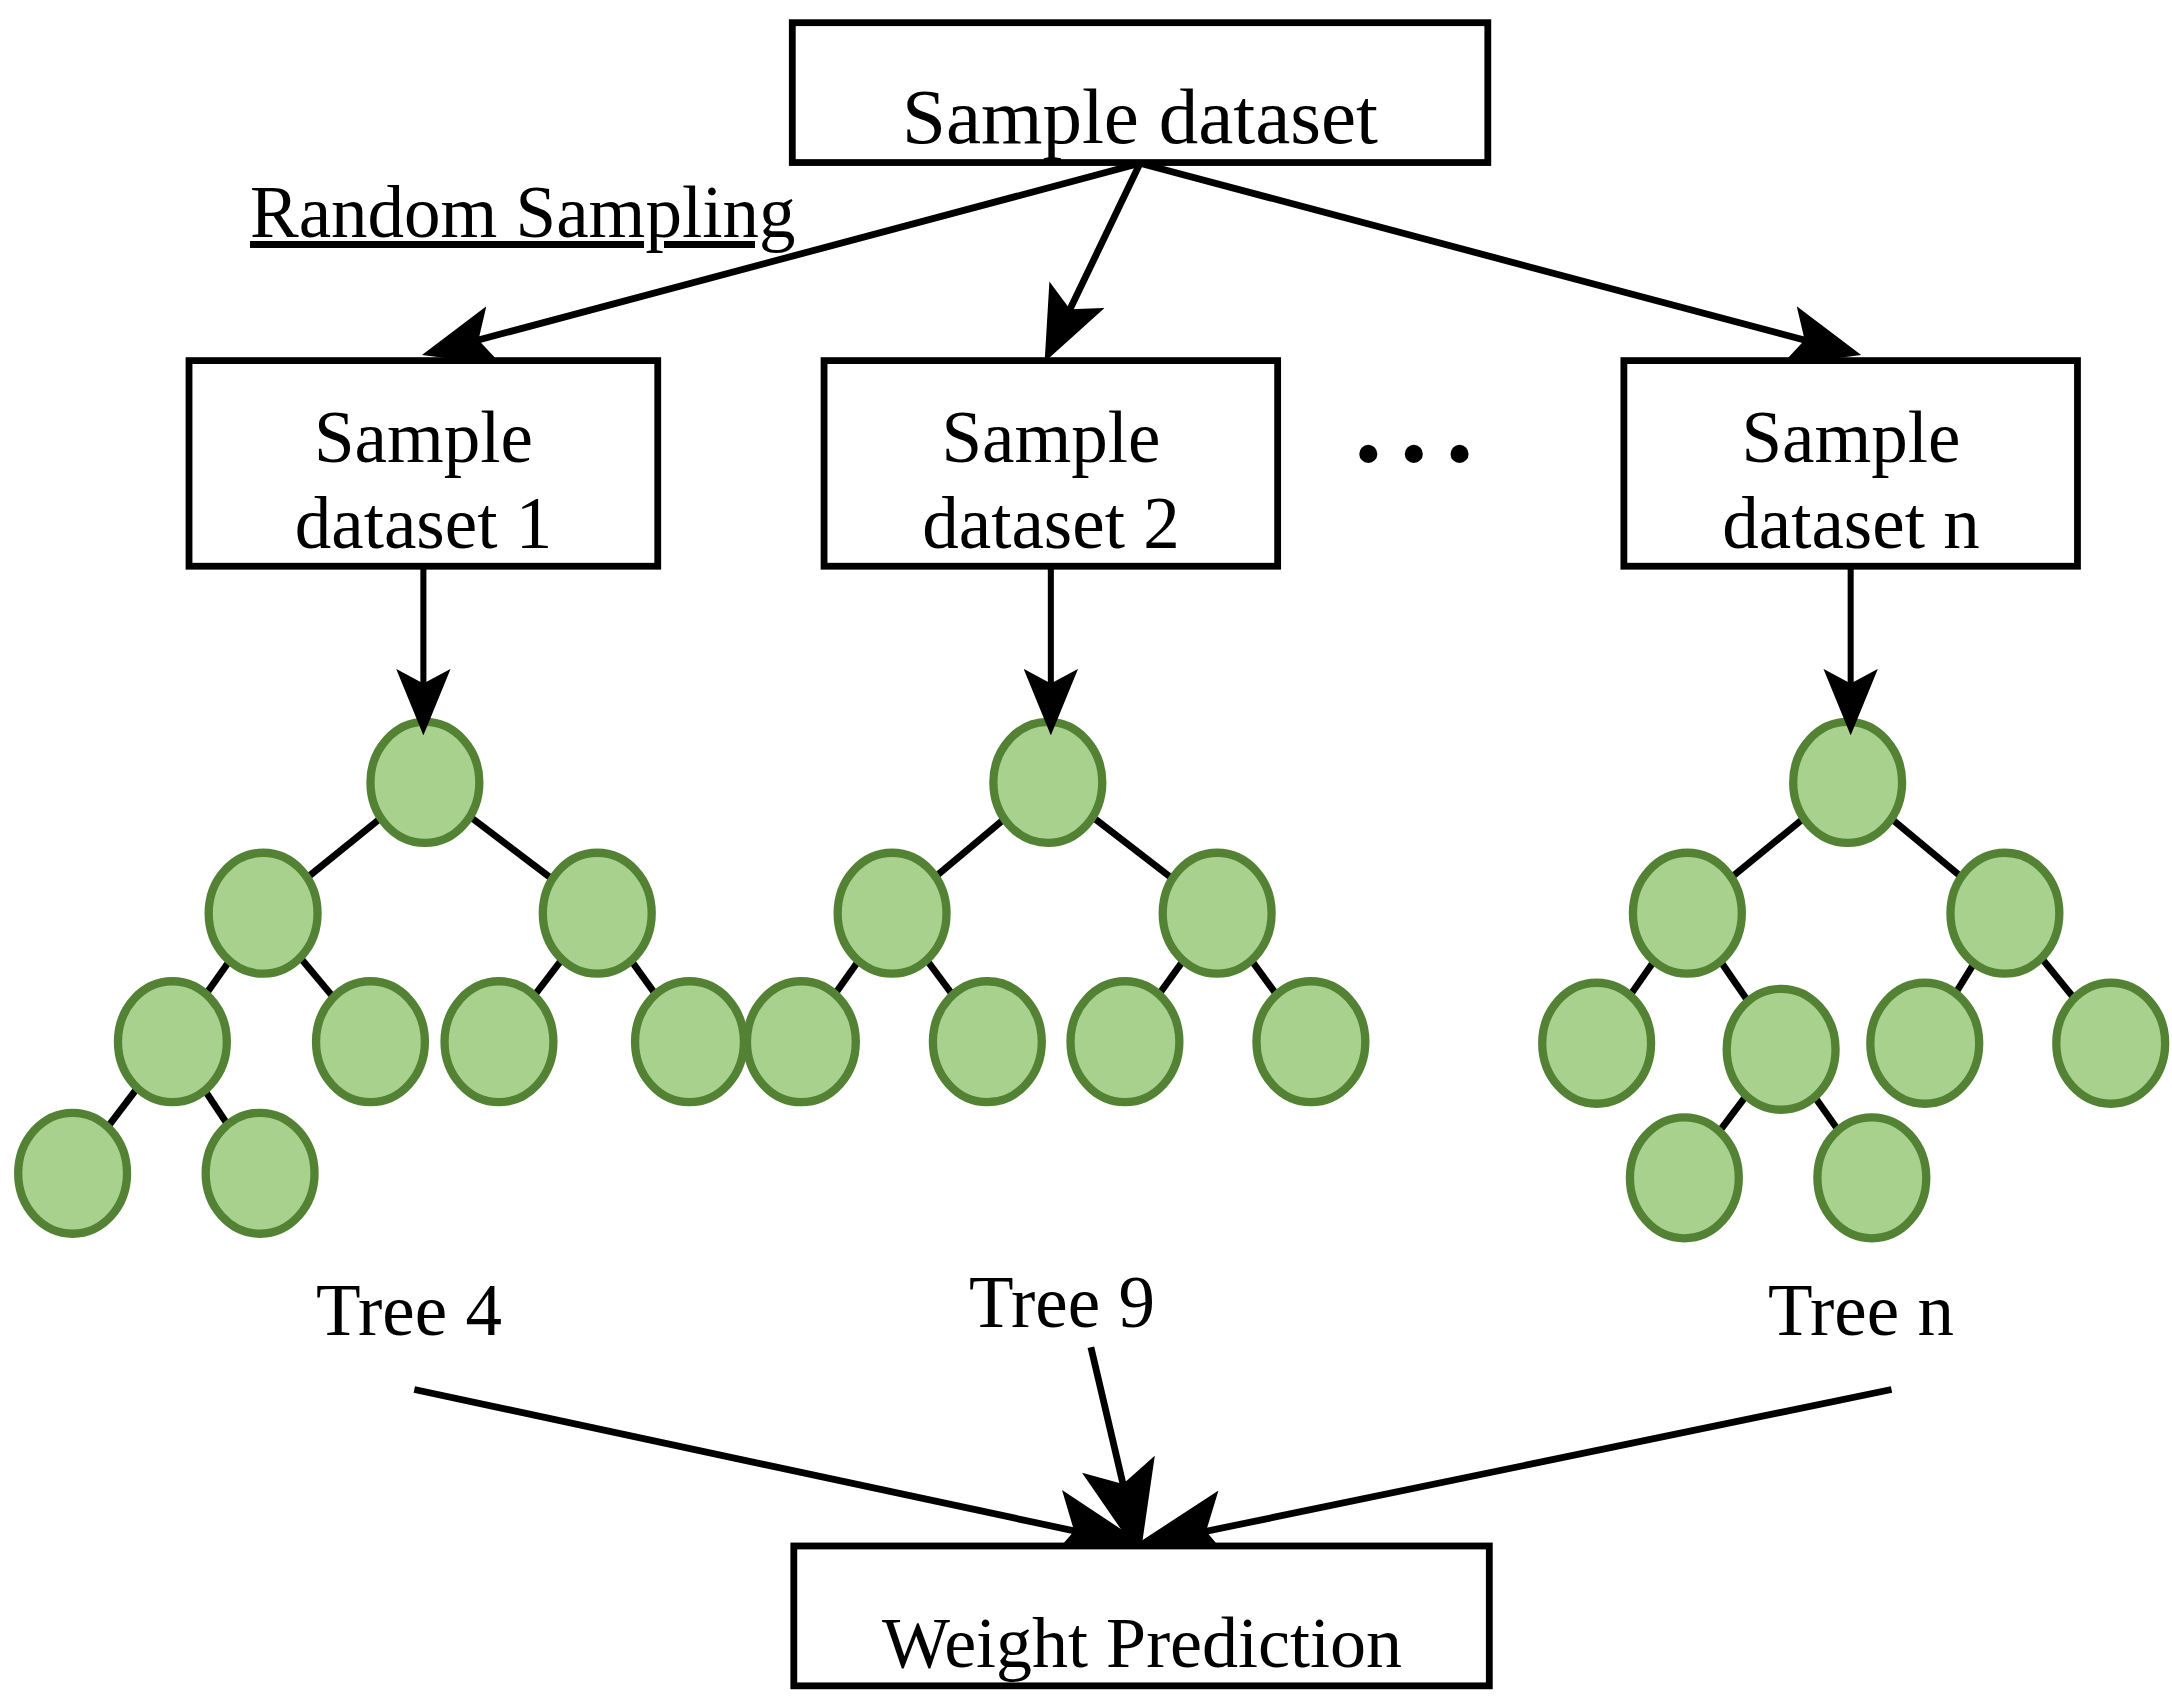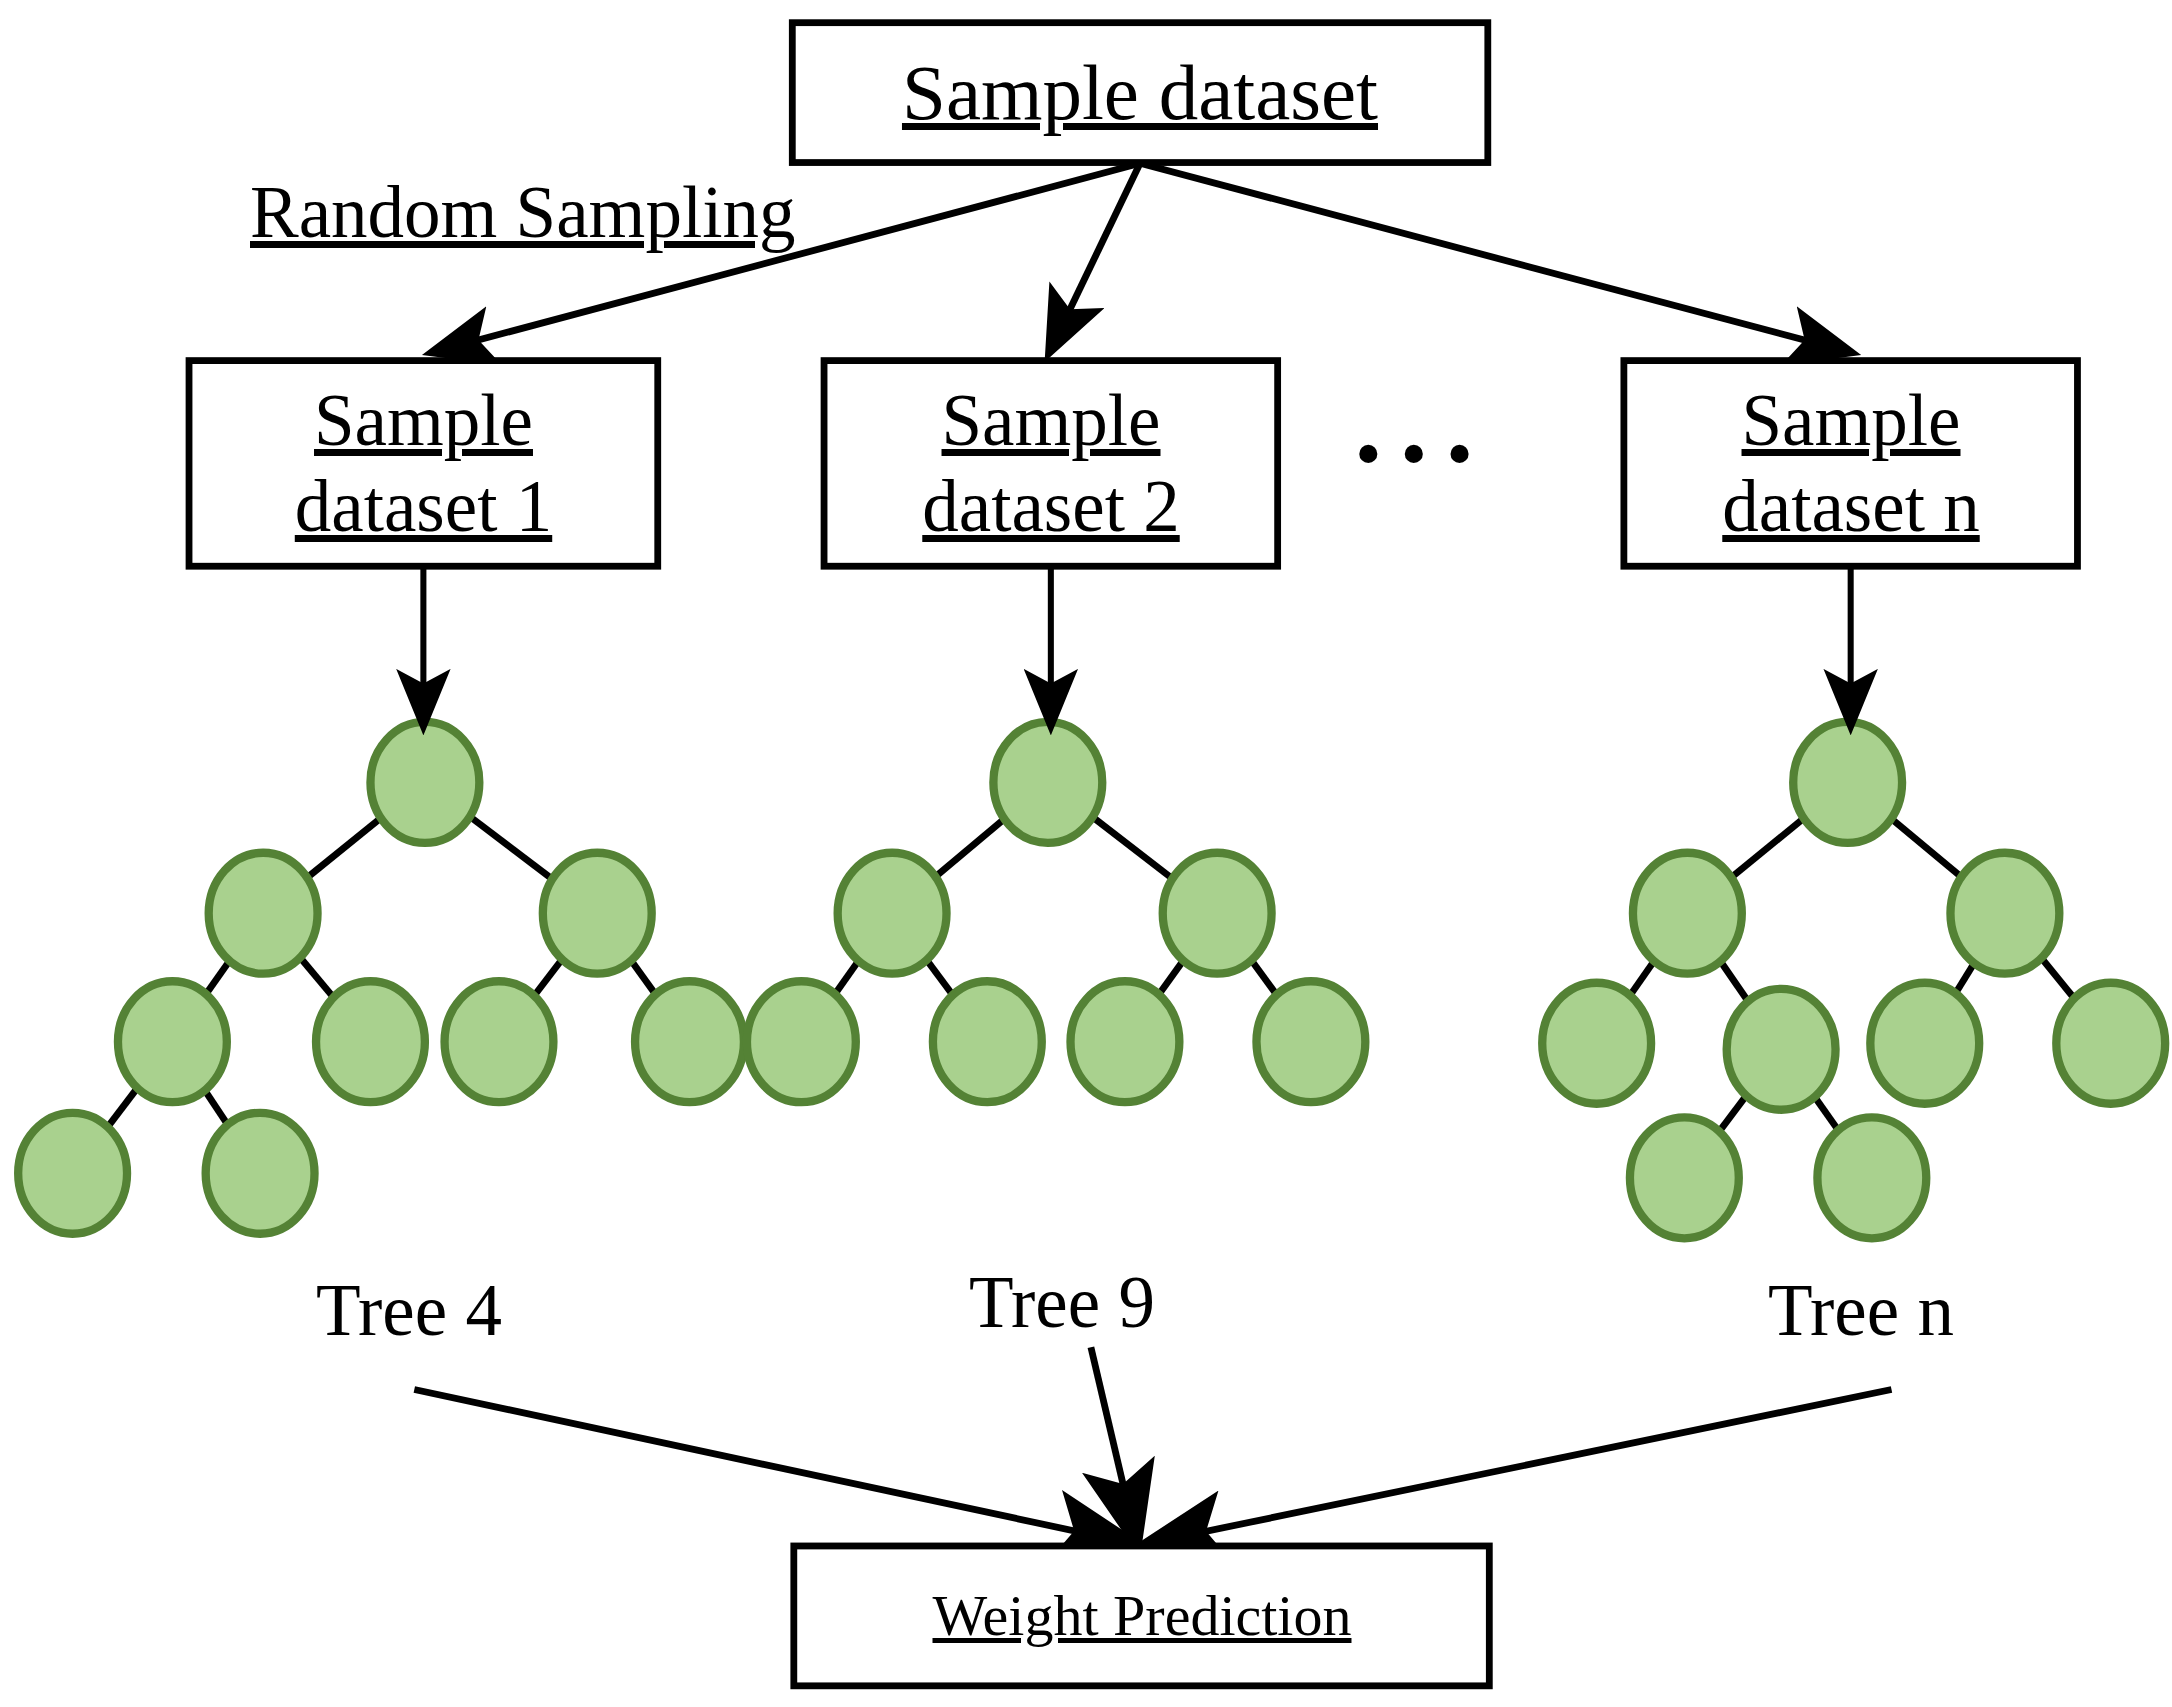--- a/index.html
+++ b/index.html
@@ -23,27 +23,26 @@
     left: 0;
     top: 0;
     width: 2172px;
     height: 1707px;
   }
   .box-label {
     position: absolute;
     display: flex;
     flex-direction: column;
     align-items: center;
-    justify-content: center;
+    justify-content: flex-end;
     text-align: center;
     color: #000000;
     line-height: 1.18;
     pointer-events: none;
     white-space: pre-line;
-    text-decoration: underline;
   }
   .free-label {
     position: absolute;
     color: #000000;
     white-space: nowrap;
     line-height: 1.05;
   }
 </style>
 </head>
 <body>
@@ -145,21 +144,21 @@
   </div>
   <div class="box-label" id="sample-box-1" style="left: 824px; top: 361px; width: 454px; height: 206px; font-size: 73px;">
     <span>Sample
 dataset 2</span>
   </div>
   <div class="box-label" id="sample-box-2" style="left: 1624px; top: 361px; width: 454px; height: 206px; font-size: 73px;">
     <span>Sample
 dataset n</span>
   </div>
 
-  <div class="box-label" id="output-box-label" style="left: 794px; top: 1546px; width: 696px; height: 140px; font-size: 58px;">
+  <div class="box-label" id="output-box-label" style="left: 794px; top: 1546px; width: 696px; height: 140px; font-size: 72px;">
     <span>Weight Prediction</span>
   </div>
 
   <div class="free-label" id="random-sampling-label" style="left: 250px; top: 175px; font-size: 73px; text-decoration: underline;">Random Sampling</div>
 
   <div class="free-label" id="ellipsis-label" style="left: 1355px; top: 414px; font-size: 76px;">• • •</div>
 
   <div class="free-label" id="tree-name-0" style="left: 316px; top: 1273px; font-size: 73px;">Tree 4</div>
   <div class="free-label" id="tree-name-1" style="left: 969px; top: 1265px; font-size: 73px;">Tree 9</div>
   <div class="free-label" id="tree-name-2" style="left: 1768px; top: 1273px; font-size: 73px;">Tree n</div>

